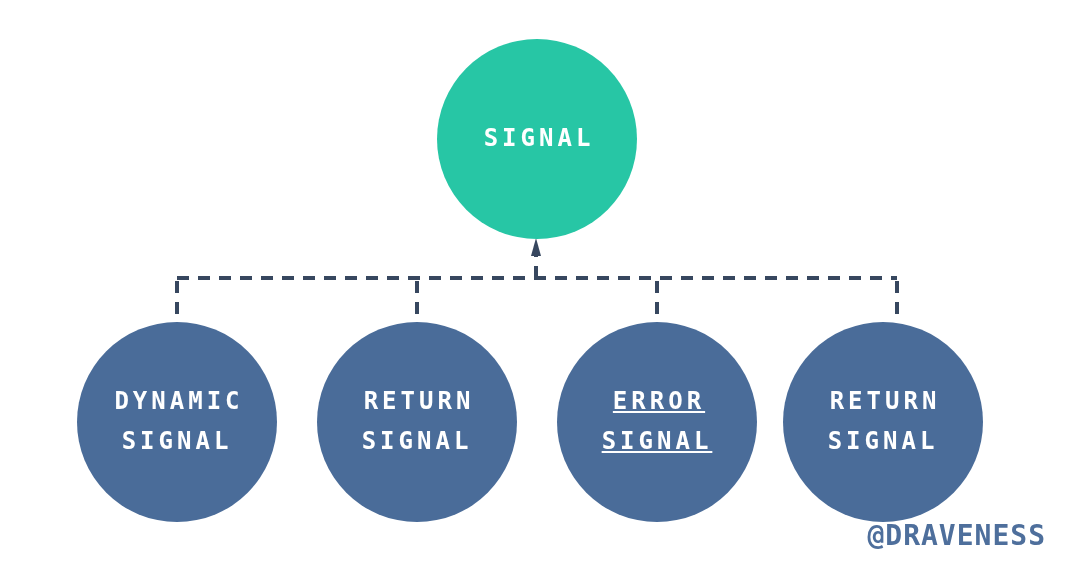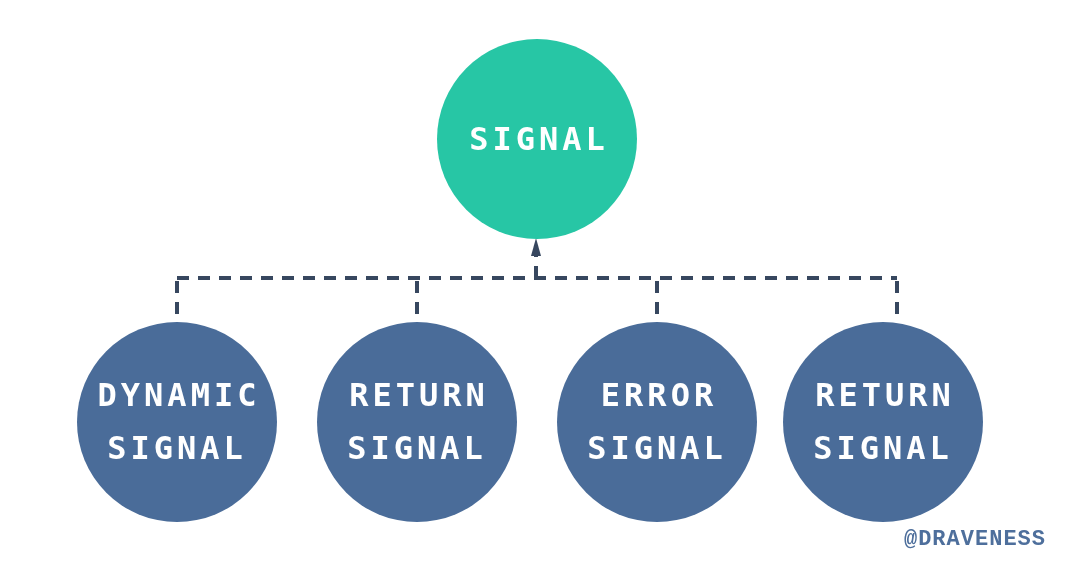--- a/index.html
+++ b/index.html
@@ -26,43 +26,42 @@
   .node {
     position: absolute;
     width: 200px; height: 200px;
     border-radius: 50%;
     display: flex;
     align-items: center;
     justify-content: center;
     text-align: center;
     color: var(--label-text, #ffffff);
     font-weight: bold;
-    font-size: 32px;
+    font-size: 24px;
     letter-spacing: 4px;
     text-indent: 4px;
     line-height: 1.65;
     white-space: pre-line;
     user-select: none;
   }
   .node-root { left: 437px; top: 39px; background: var(--root-fill, #27C6A5); }
   .node-child { top: 322px; background: var(--child-fill, #4A6C99); align-items: center; }
   .node-child.c0 { left: 77px; }
   .node-child.c1 { left: 317px; }
-  .node-child.c2 { left: 557px; }
+  .node-child.c2 { left: 557px; text-decoration: underline; }
   .node-child.c3 { left: 783px; }
   .watermark {
     position: absolute;
     right: 24px;
     bottom: 10px;
-    font-size: 22px;
+    font-size: 28px;
     font-weight: bold;
     letter-spacing: 1px;
     color: var(--watermark-text, #4E6F9C);
     user-select: none;
-    font-family: Liberation Mono, monospace;
   }
 </style>
 </head>
 <body>
 
 <div class="canvas">
 
   <svg class="connector-svg" viewBox="0 0 1070 562" xmlns="http://www.w3.org/2000/svg">
     <line class="dash" x1="177" y1="278" x2="897" y2="278"></line>
     <line class="dash" x1="177" y1="281" x2="177" y2="322"></line>

